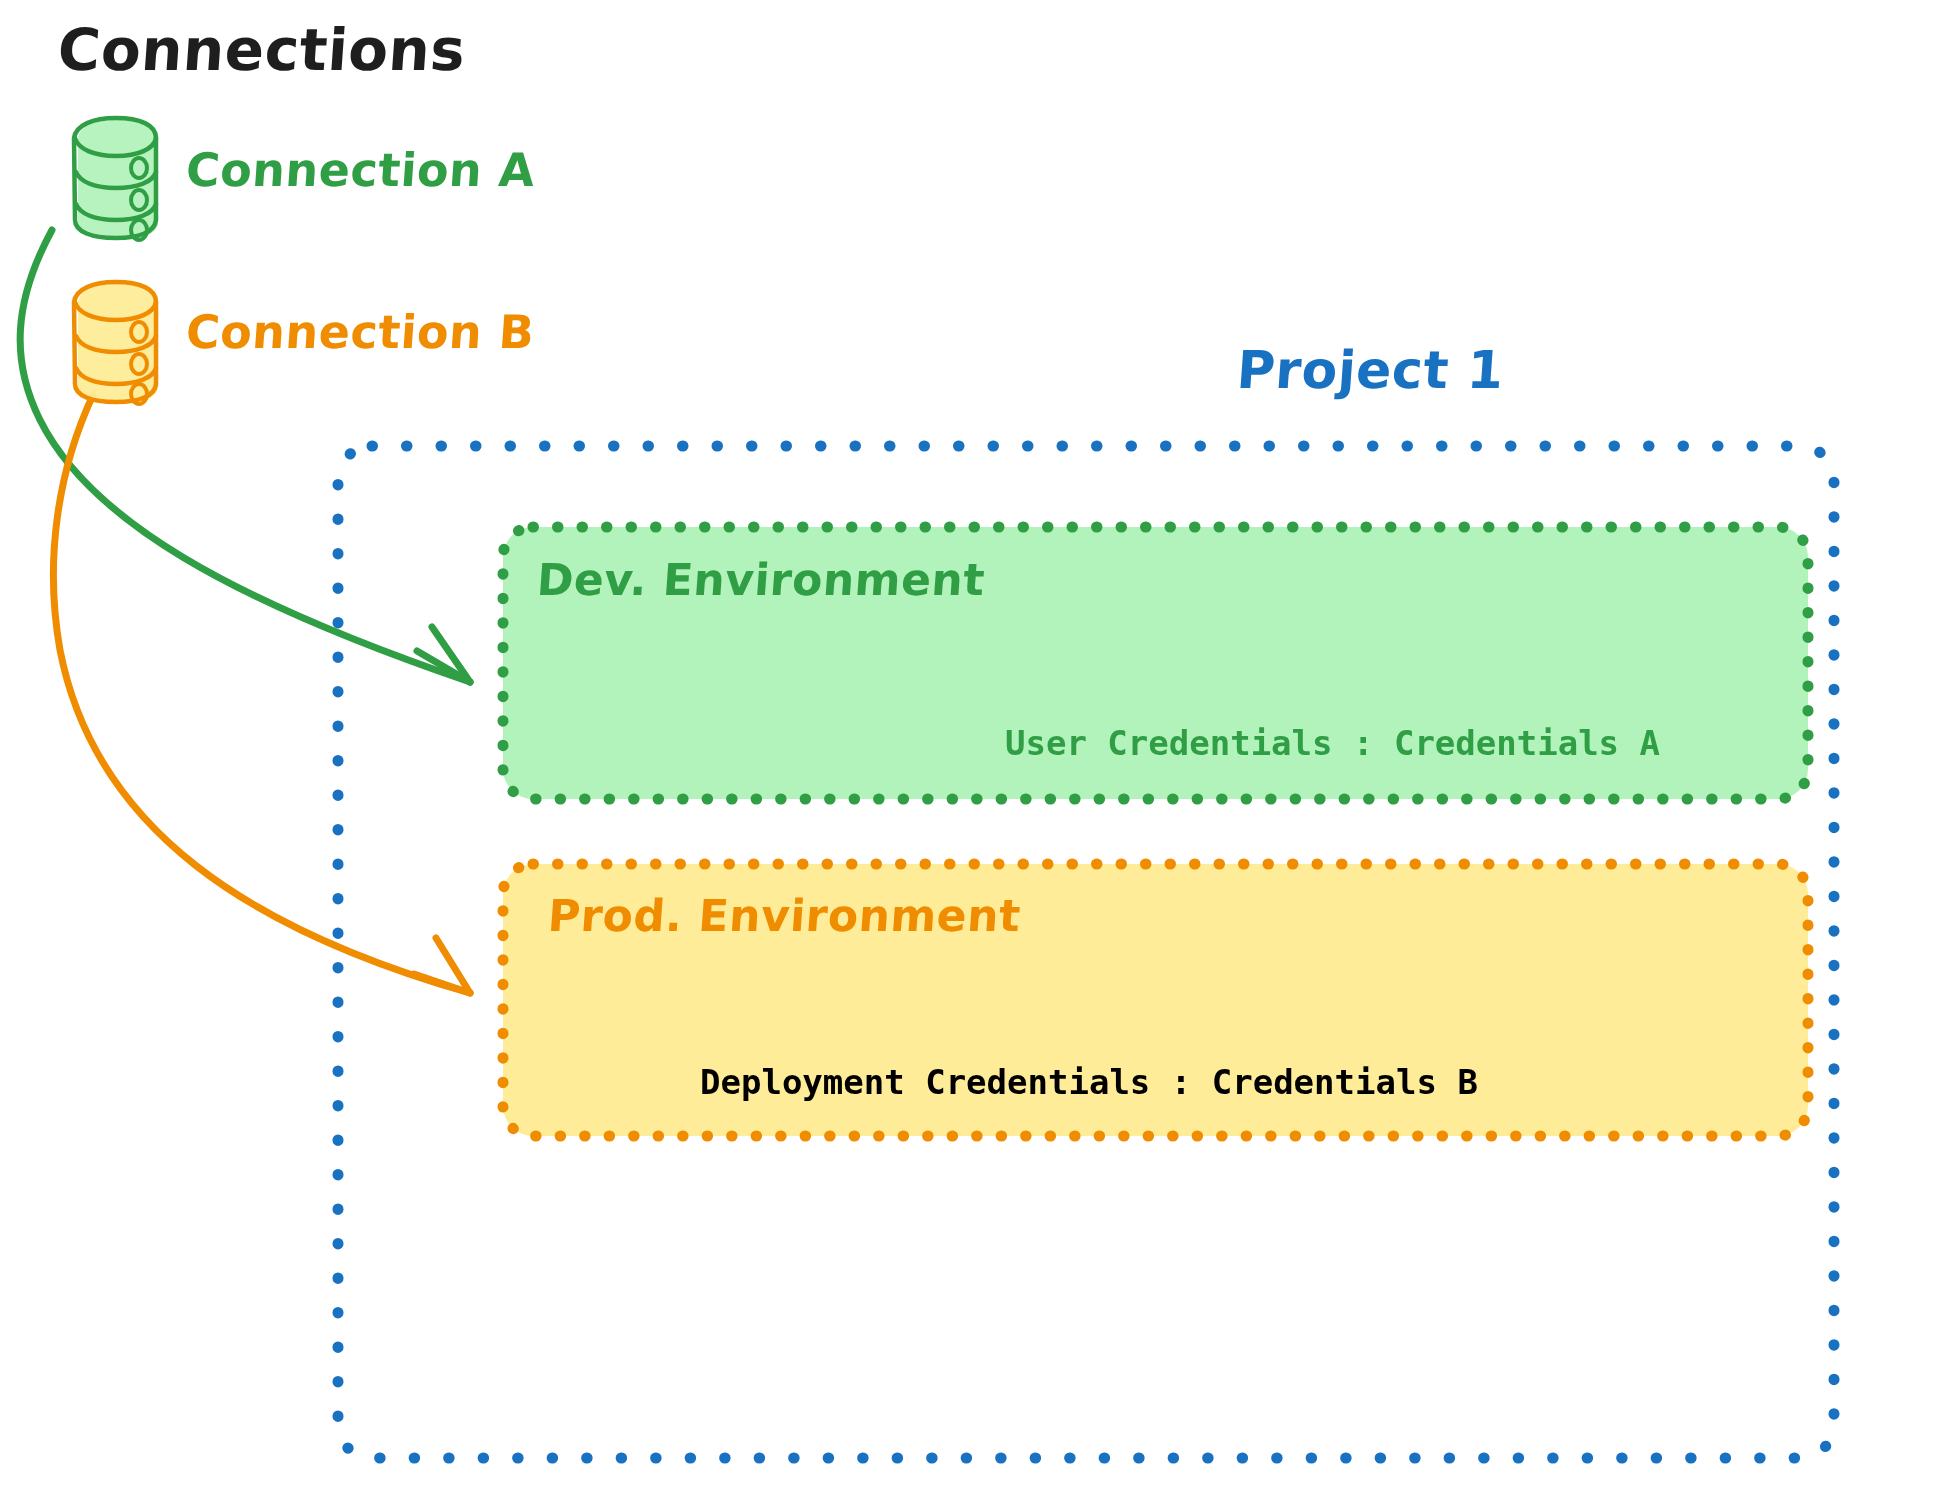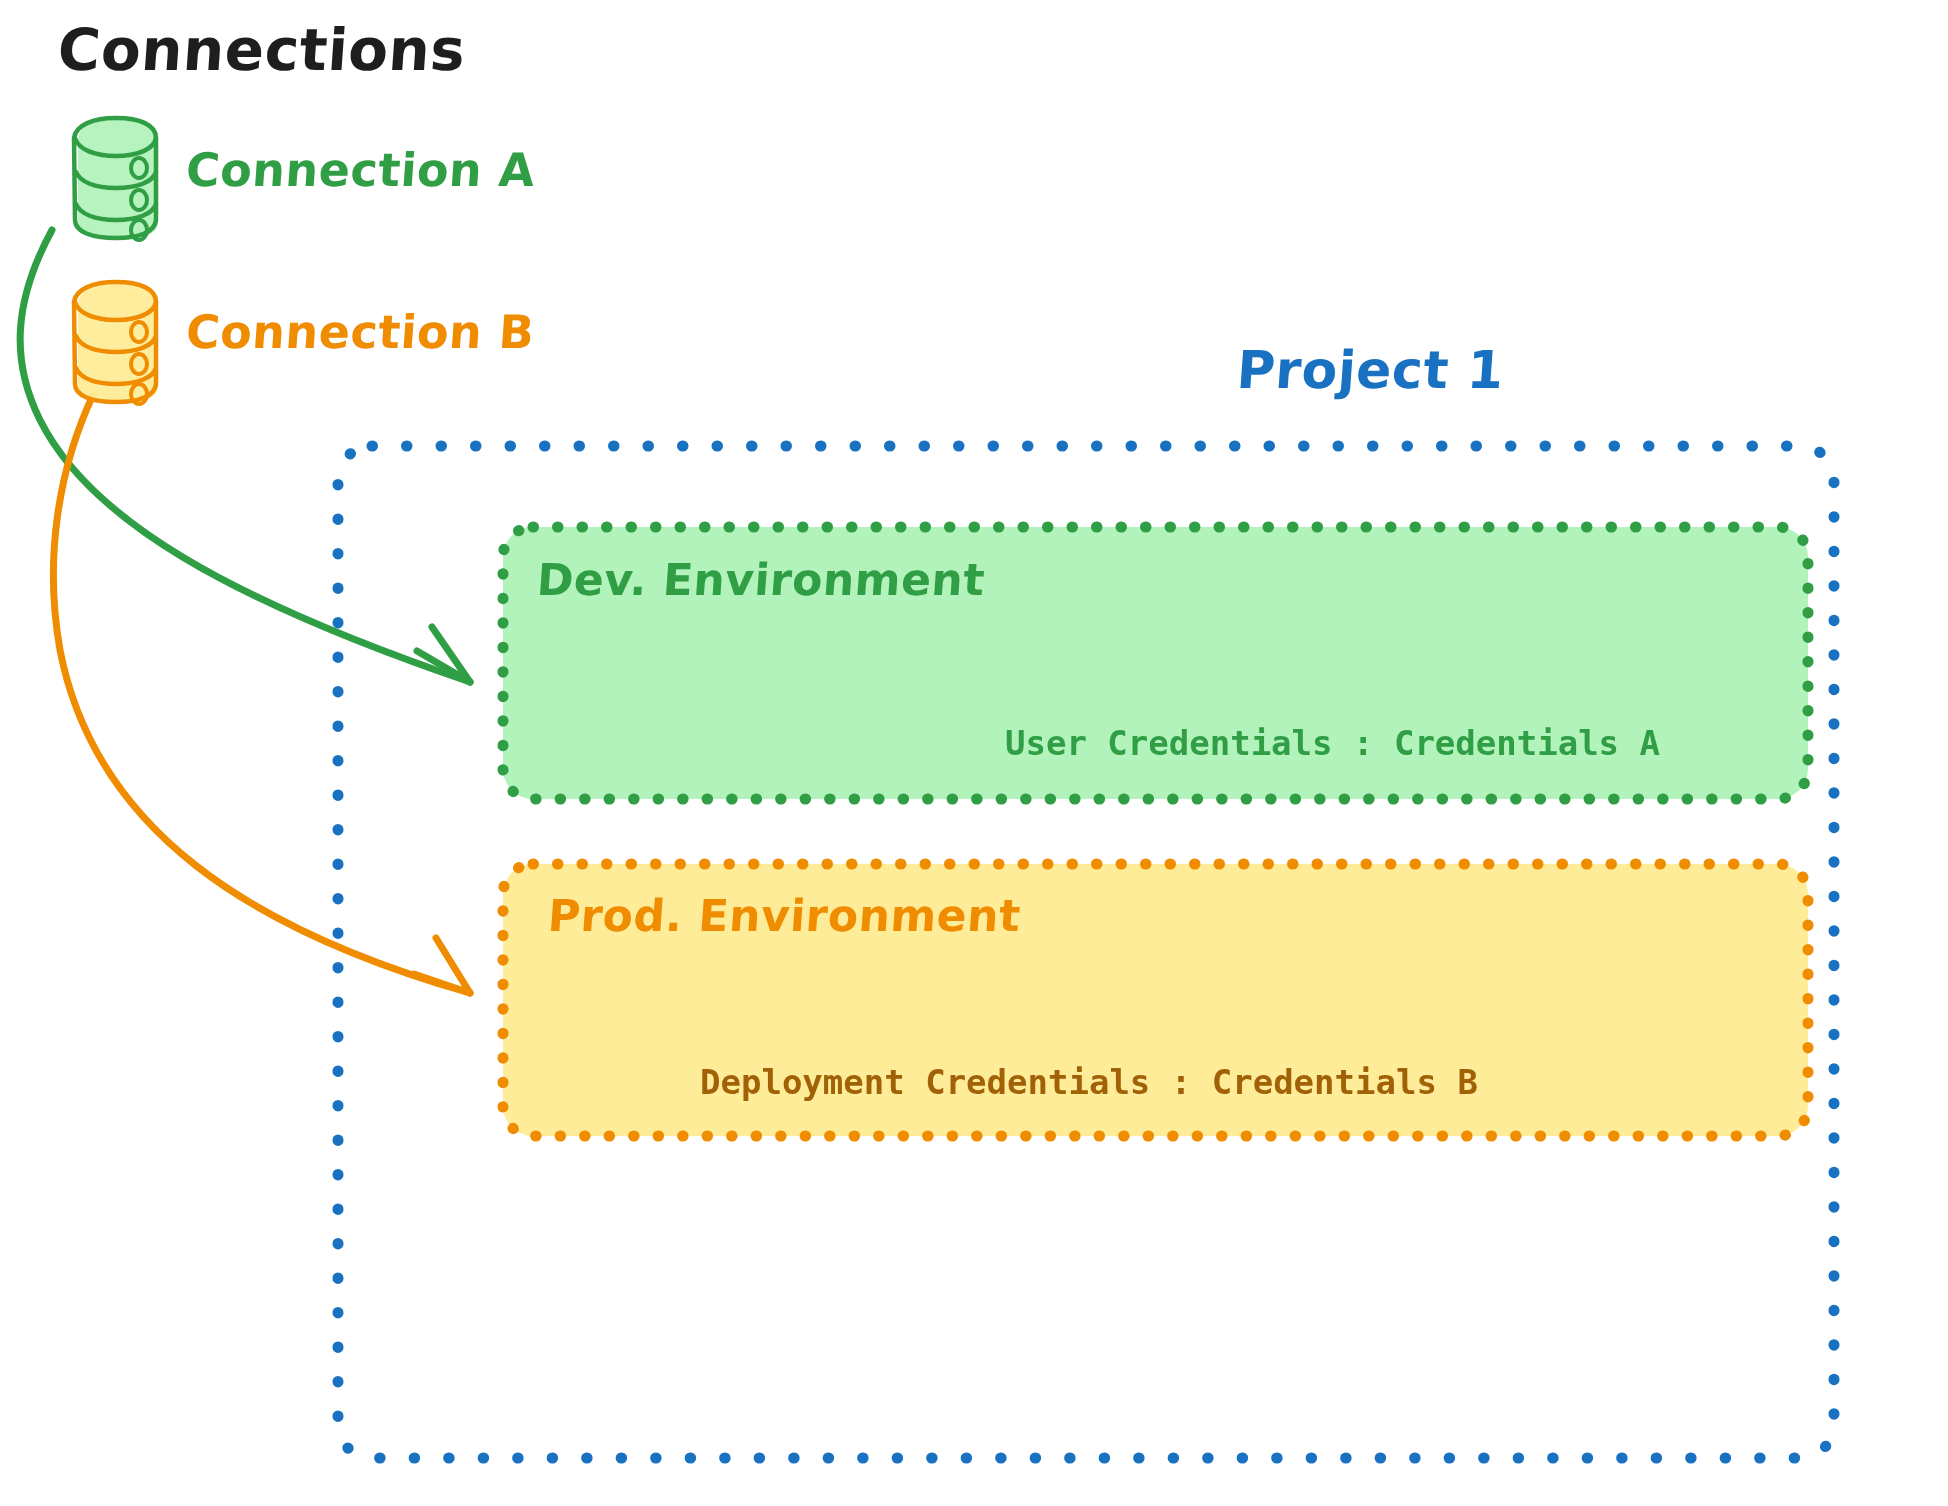--- a/index.html
+++ b/index.html
@@ -87,21 +87,21 @@
   #label-dev-credentials {
     left: 1005px;
     top: 723px;
     font-size: 34px;
     color: #2f9e44;
   }
   #label-prod-credentials {
     left: 700px;
     top: 1062px;
     font-size: 34px;
-    color: #a16207;
+    color: #000000;
   }
 </style>
 </head>
 <body>
 
 <div id="stage">
 
   <svg class="svg-layer" viewBox="0 0 1948 1506" xmlns="http://www.w3.org/2000/svg">
 
     <g>

